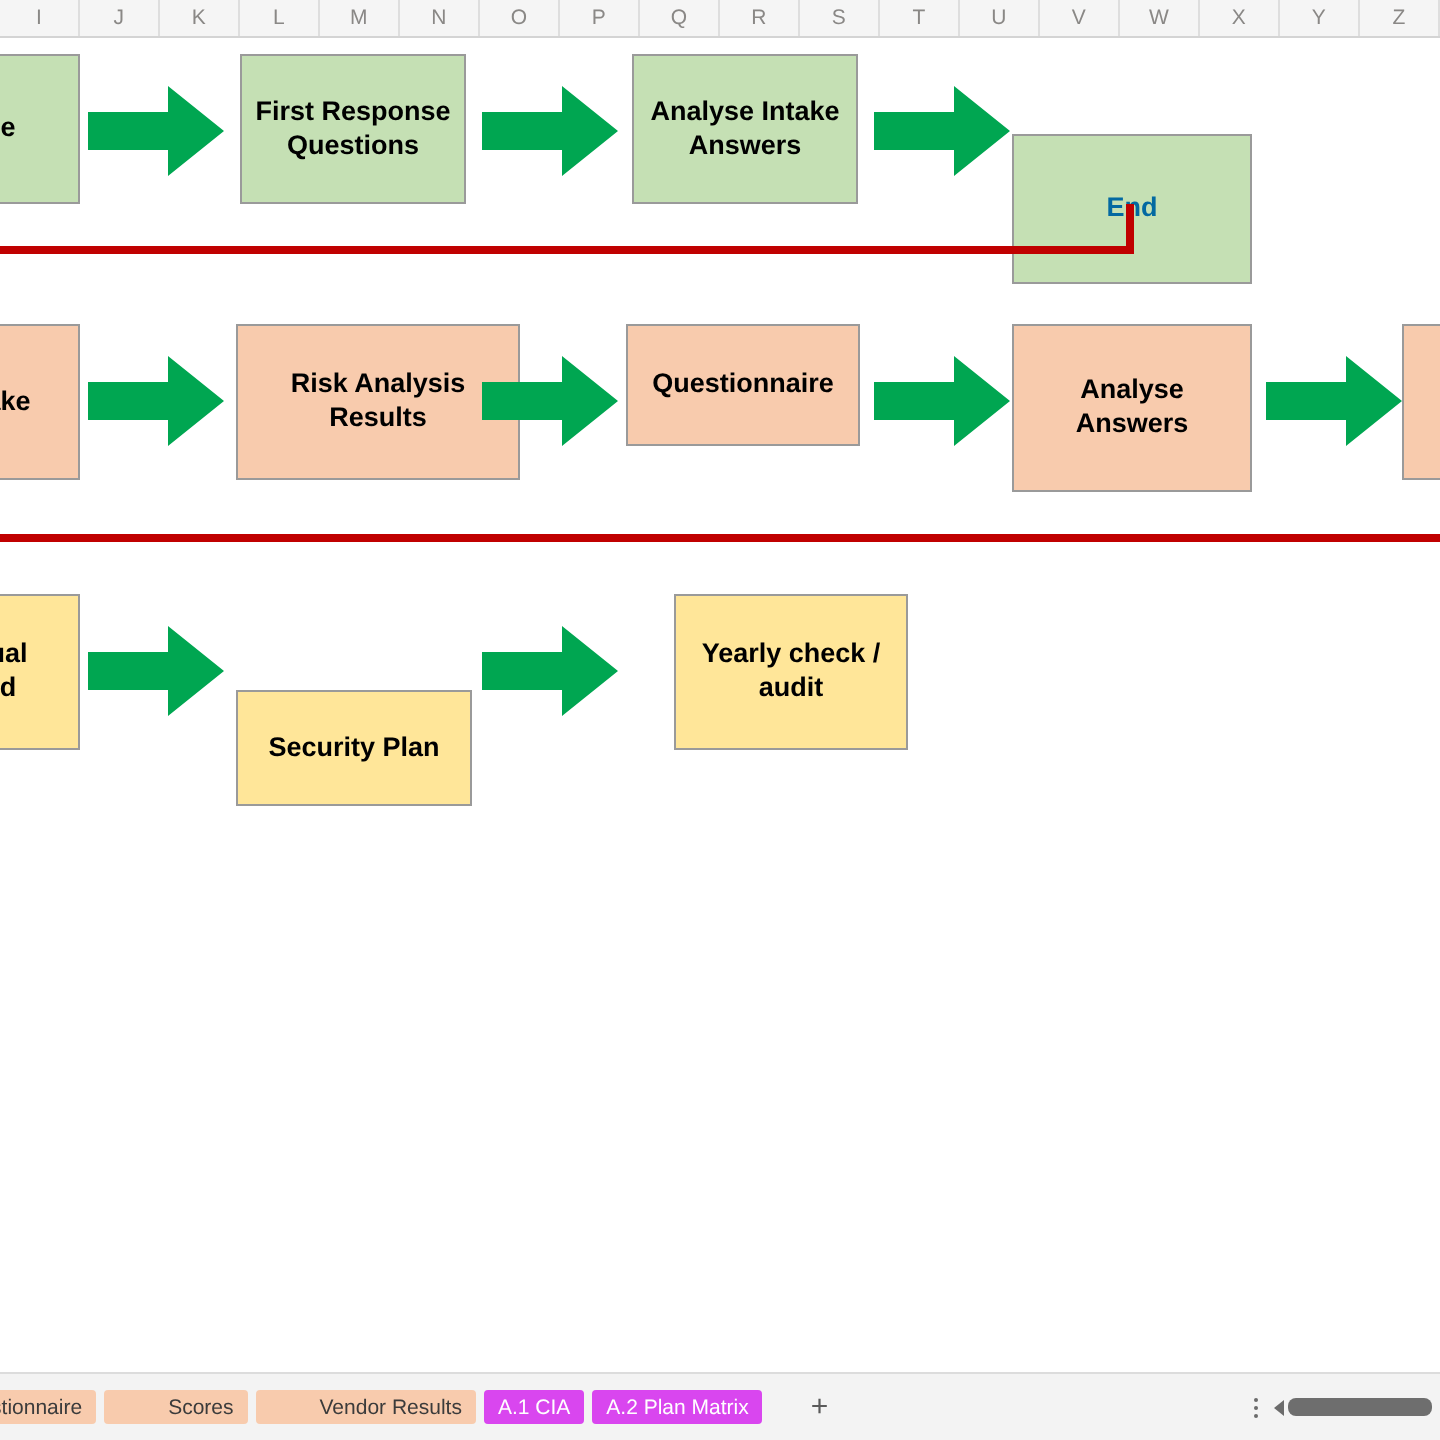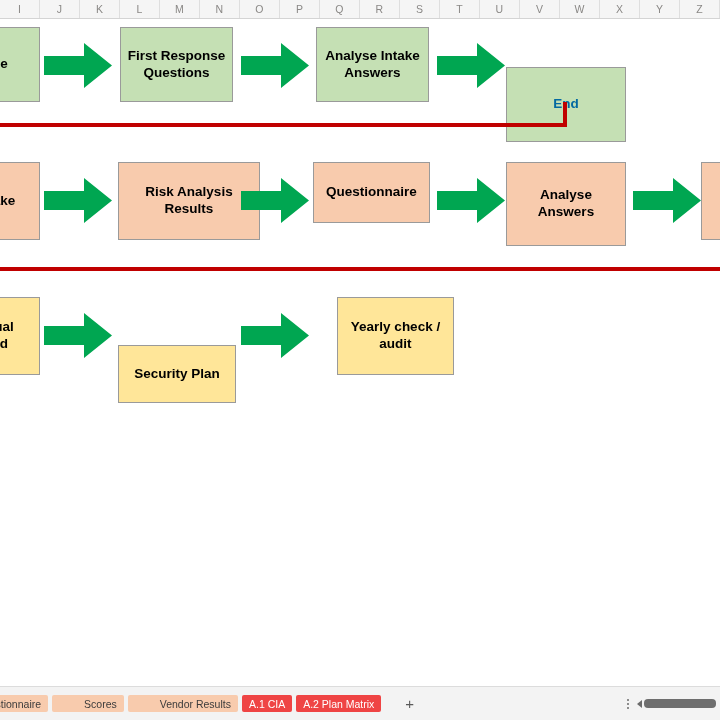--- a/index.html
+++ b/index.html
@@ -91,21 +91,21 @@
   .tab {
     height: 17px;
     display: flex; align-items: center;
     padding: 0 7px;
     font-size: 10.5px;
     color: #3b3b3b;
     border-radius: 2px;
     white-space: nowrap;
   }
   .tab.peach { background: #f8cbad; color: #3b3b3b; padding-left: 32px; }
-  .tab.gray  { background: #ef4444; color: #ffffff; }
+  .tab.gray  { background: #d946ef; color: #ffffff; }
   .tab.clipped { padding-left: 2px; }
   .addsheet {
     margin-left: 14px;
     font-size: 15px;
     color: #5a5a5a;
     line-height: 1;
     padding: 0 6px;
     user-select: none;
   }
   #tabright {

